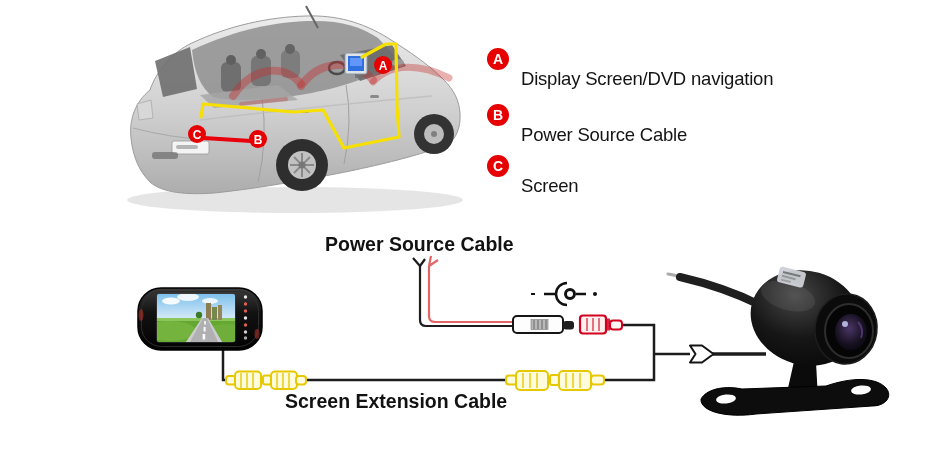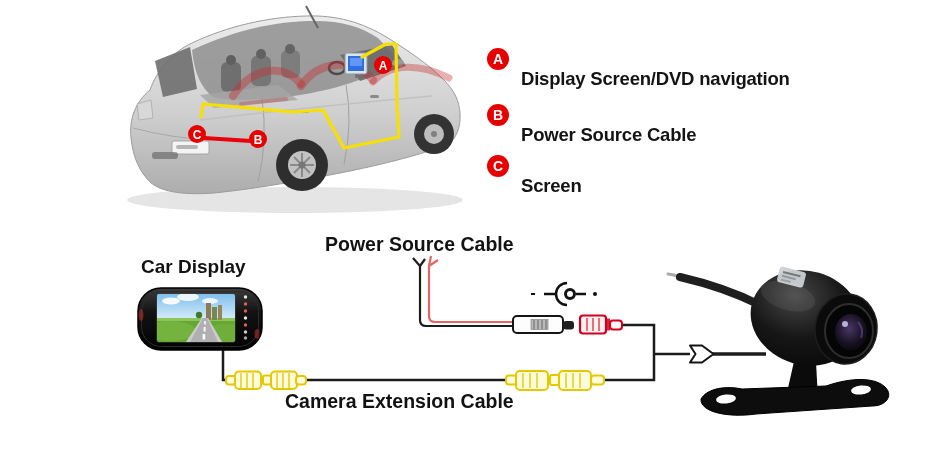--- a/index.html
+++ b/index.html
@@ -12,21 +12,21 @@
     position:absolute;font-weight:700;color:#121212;white-space:nowrap;
     font-size:19.5px;letter-spacing:0px;
   }
   .legend{position:absolute;left:487px;top:0;width:420px;}
   .legend-row{position:absolute;left:0;display:flex;align-items:center;height:24px;}
   .legend-row .marker{
     width:22px;height:22px;border-radius:50%;background:#e60000;color:#fff;
     font-size:14px;font-weight:700;display:flex;align-items:center;justify-content:center;
     flex:0 0 22px;
   }
-  .legend-row .lbl{margin-left:12px;font-size:18.5px;font-weight:700;color:#141414;letter-spacing:-0.2px;margin-top:40px;}
+  .legend-row .lbl{margin-left:12px;font-size:18.5px;font-weight:400;color:#141414;letter-spacing:-0.2px;margin-top:40px;}
 </style>
 </head>
 <body>
 
 <div class="stage">
 
 <svg width="950" height="450" viewBox="0 0 950 450">
   <defs>
     <linearGradient id="bodyGrad" x1="0" y1="0" x2="0" y2="1">
       <stop offset="0" stop-color="#ececec"></stop>
@@ -291,25 +291,24 @@
     <g transform="rotate(14 791 277)">
       <rect x="778" y="269" width="27" height="16" rx="3" fill="#ccd1d6" opacity="0.95"></rect>
       <rect x="782" y="273" width="18" height="2" fill="#555" opacity="0.7"></rect>
       <rect x="782" y="277" width="14" height="2" fill="#777" opacity="0.6"></rect>
       <rect x="782" y="281" width="10" height="2" fill="#777" opacity="0.5"></rect>
     </g>
     <ellipse cx="788" cy="296" rx="28" ry="14" fill="#ffffff" opacity="0.07" transform="rotate(16 788 296)"></ellipse>
   </g>
 </svg>
 
-<div class="diagram-label" style="left:141px;top:256px;font-size:19px;">Car Display</div>
 
 <div class="diagram-label" style="left:325px;top:233px;">Power Source Cable</div>
 
-<div class="diagram-label" style="left:285px;top:390px;">Camera Extension Cable</div>
+<div class="diagram-label" style="left:285px;top:390px;">Screen Extension Cable</div>
 
 <div class="legend">
   <div class="legend-row" style="top:47px;">
     <span class="marker">A</span>
     <span class="lbl">Display Screen/DVD navigation</span>
   </div>
   <div class="legend-row" style="top:103px;">
     <span class="marker">B</span>
     <span class="lbl">Power Source Cable</span>
   </div>

